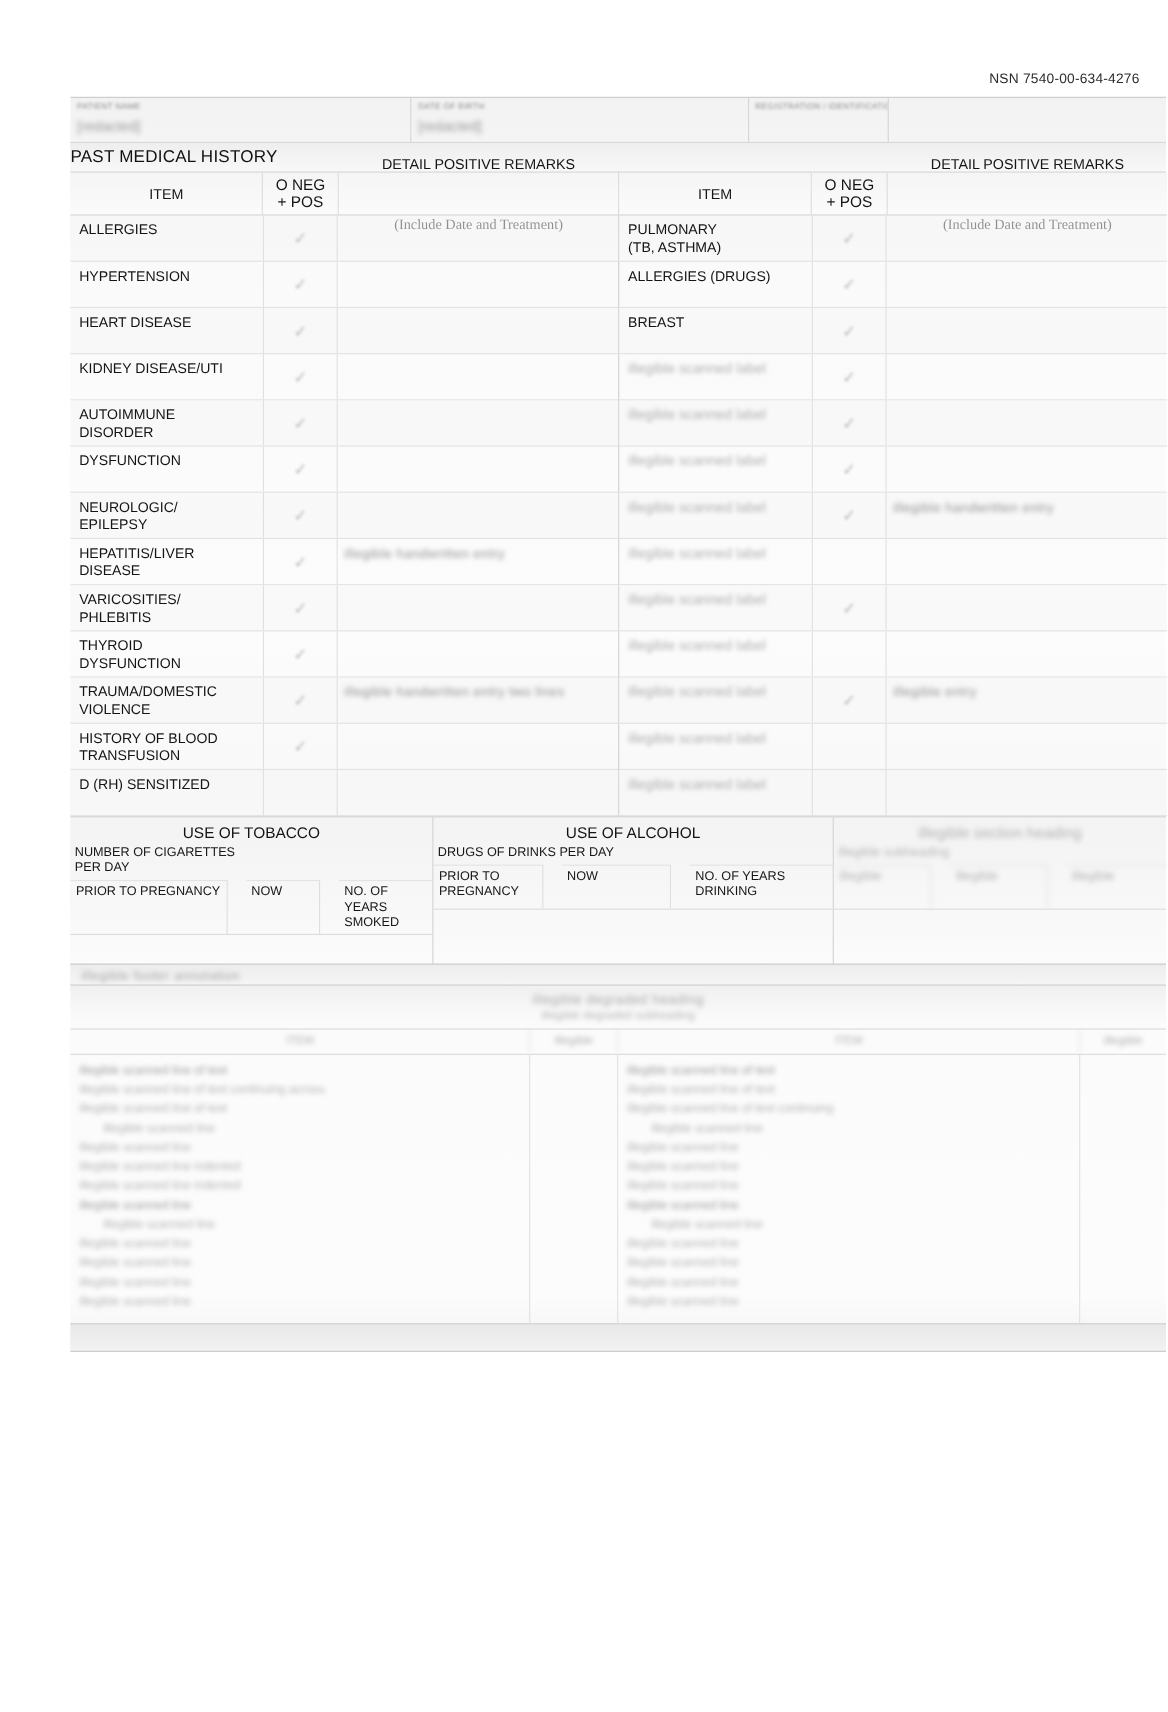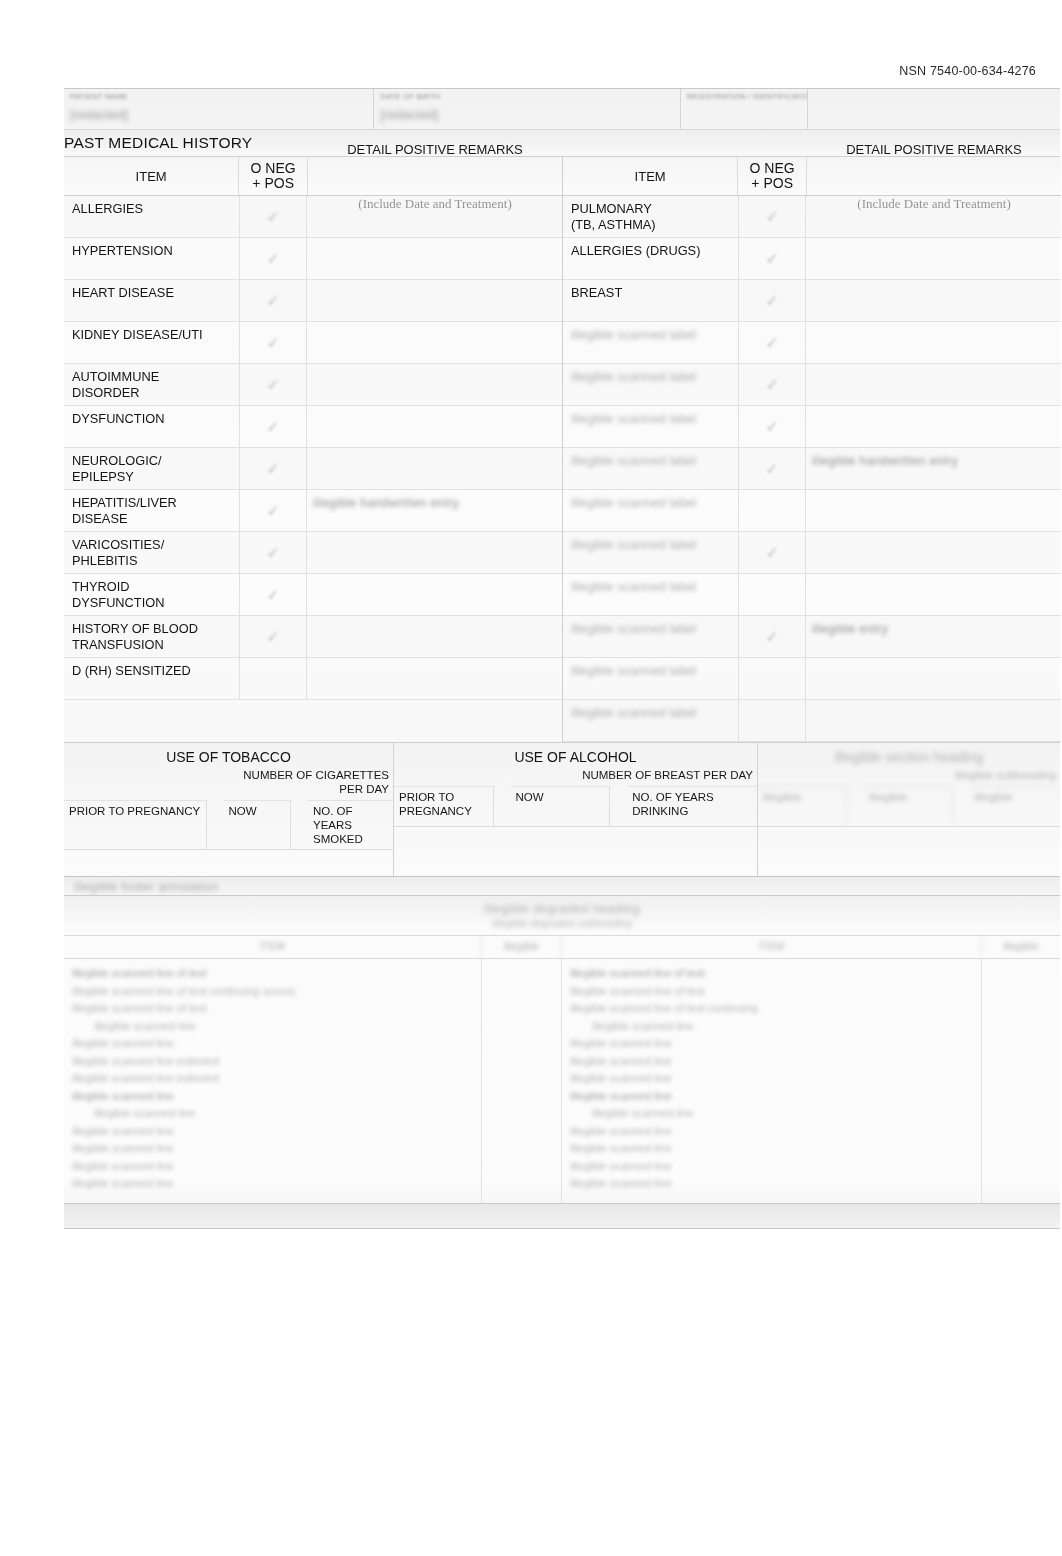--- a/index.html
+++ b/index.html
@@ -204,21 +204,21 @@
     text-align: center;
     font-size: 14px;
     padding: 6px 0 2px 0;
     color: #131313;
   }
   .hab-title.blurred {
     color: #b2b2b2;
     filter: blur(2.4px);
   }
   .hab-sub {
-    text-align: right;
+    text-align: left;
     font-size: 11.5px;
     line-height: 14px;
     color: #161616;
     padding: 1px 4px 0 4px;
   }
   .hab-sub.blurred {
     color: #b4b4b4;
     filter: blur(2.3px);
   }
   .hab-splits {
@@ -463,20 +463,29 @@
               <div class="c-detail"></div>
             </div>
             <div class="frow">
               <div class="c-item">THYROID<br>DYSFUNCTION</div>
               <div class="c-oneg">
                 <span class="tick">✓</span>
               </div>
               <div class="c-detail"></div>
             </div>
             <div class="frow">
+              <div class="c-item">TRAUMA/DOMESTIC<br>VIOLENCE</div>
+              <div class="c-oneg">
+                <span class="tick">✓</span>
+              </div>
+              <div class="c-detail">
+                <div class="scrawl dark">illegible handwritten entry two lines</div>
+              </div>
+            </div>
+            <div class="frow">
               <div class="c-item">HISTORY OF BLOOD<br>TRANSFUSION</div>
               <div class="c-oneg">
                 <span class="tick">✓</span>
               </div>
               <div class="c-detail"></div>
             </div>
             <div class="frow">
               <div class="c-item">D (RH) SENSITIZED</div>
               <div class="c-oneg"></div>
               <div class="c-detail"></div>
@@ -607,21 +616,21 @@
             <span id="tob-years-label">NO. OF<br>YEARS<br>SMOKED</span>
           </div>
         </div>
         <div class="hab-footer">
           <div class="hab-footmark">&nbsp;&nbsp;&nbsp;&nbsp;</div>
         </div>
       </div>
 
       <div class="hab hab-alcohol">
         <div class="hab-title">USE OF ALCOHOL</div>
-        <div class="hab-sub">NUMBER OF BREAST PER DAY</div>
+        <div class="hab-sub">DRUGS OF DRINKS PER DAY</div>
         <div class="hab-splits">
           <div class="hab-cell al-a">
             <span id="alc-prior-label">PRIOR TO<br>PREGNANCY</span>
           </div>
           <div class="hab-cell al-b">
             <span>NOW</span>
           </div>
           <div class="hab-cell al-c">
             <span id="alc-years-label">NO. OF YEARS<br>DRINKING</span>
           </div>

